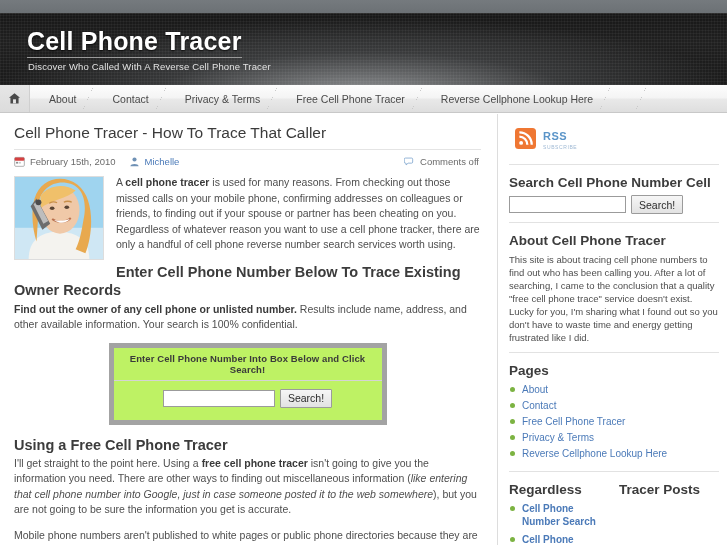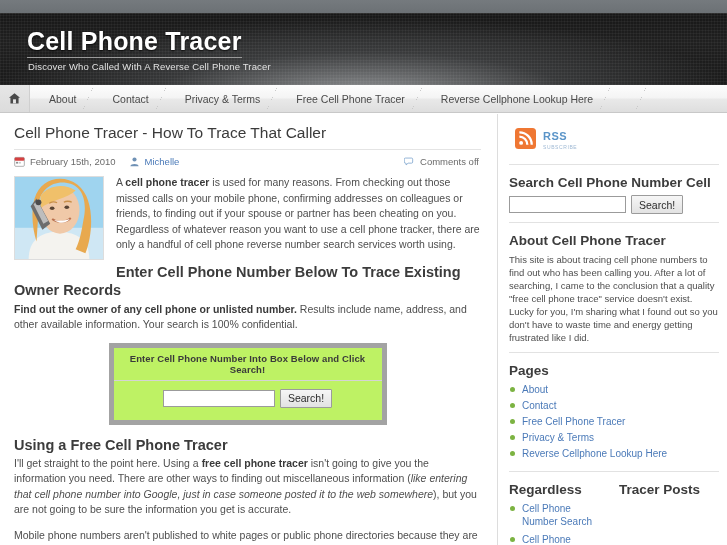--- a/index.html
+++ b/index.html
@@ -280,21 +280,21 @@
   ul.linklist li::before {
     content: "";
     position: absolute; left: 1px; top: 4px;
     width: 5px; height: 5px; border-radius: 50%;
     background: #7cb342;
   }
   ul.linklist a { color: #4b7ab8; text-decoration: none; }
 
   .two-col { display: flex; gap: 10px; }
   .two-col > div { width: 105px; }
-  .two-col ul.linklist li { padding-bottom: 5px; }
+  .two-col ul.linklist li { padding-bottom: 5px; font-weight: bold; }
 </style>
 </head>
 <body>
 
 <div id="page">
 
   <div class="top-strip"></div>
 
   <div class="site-header">
     <div class="brand">

